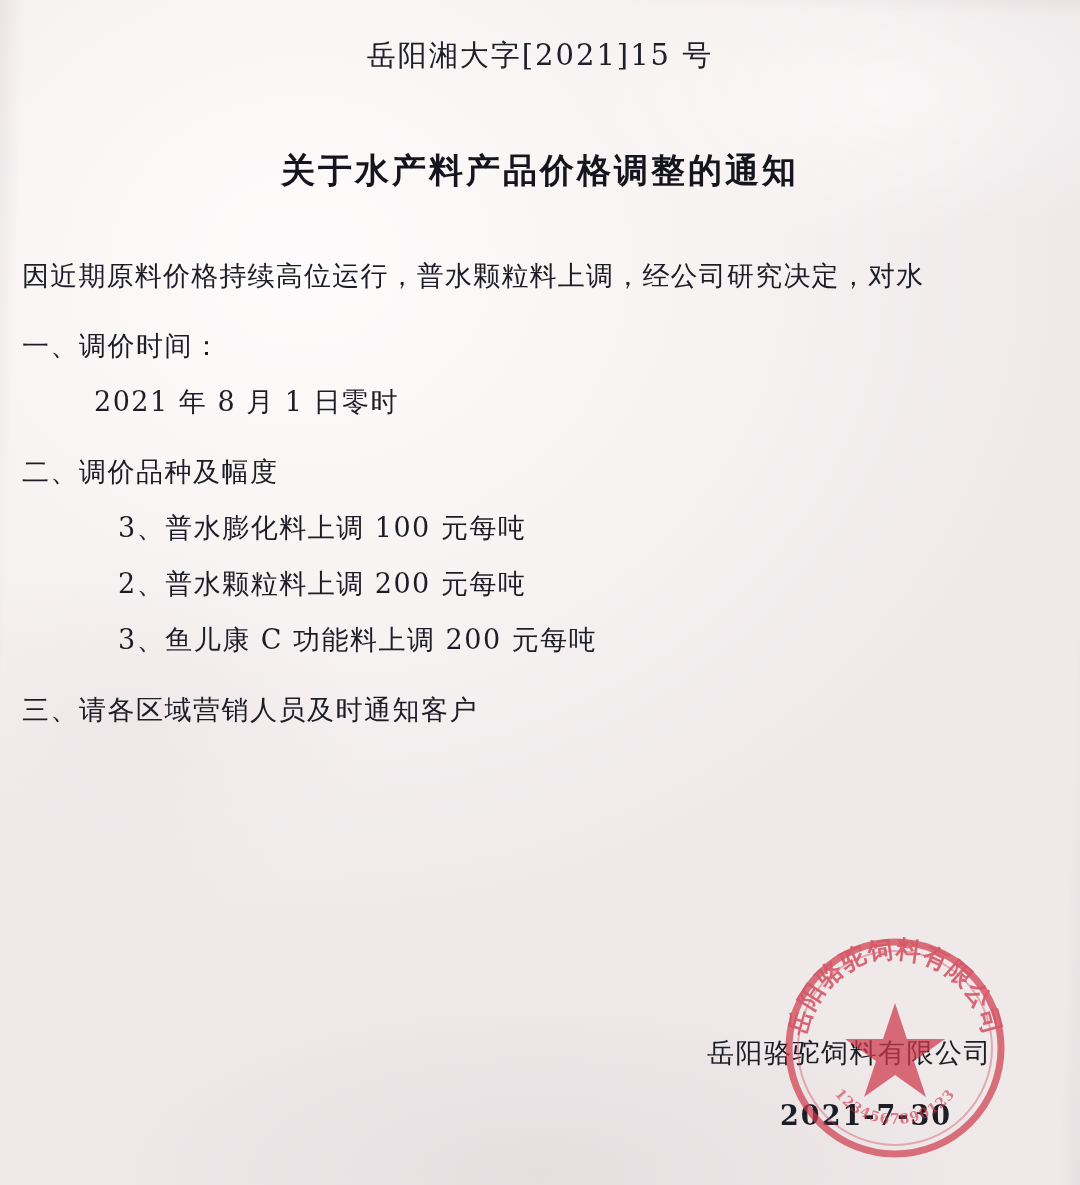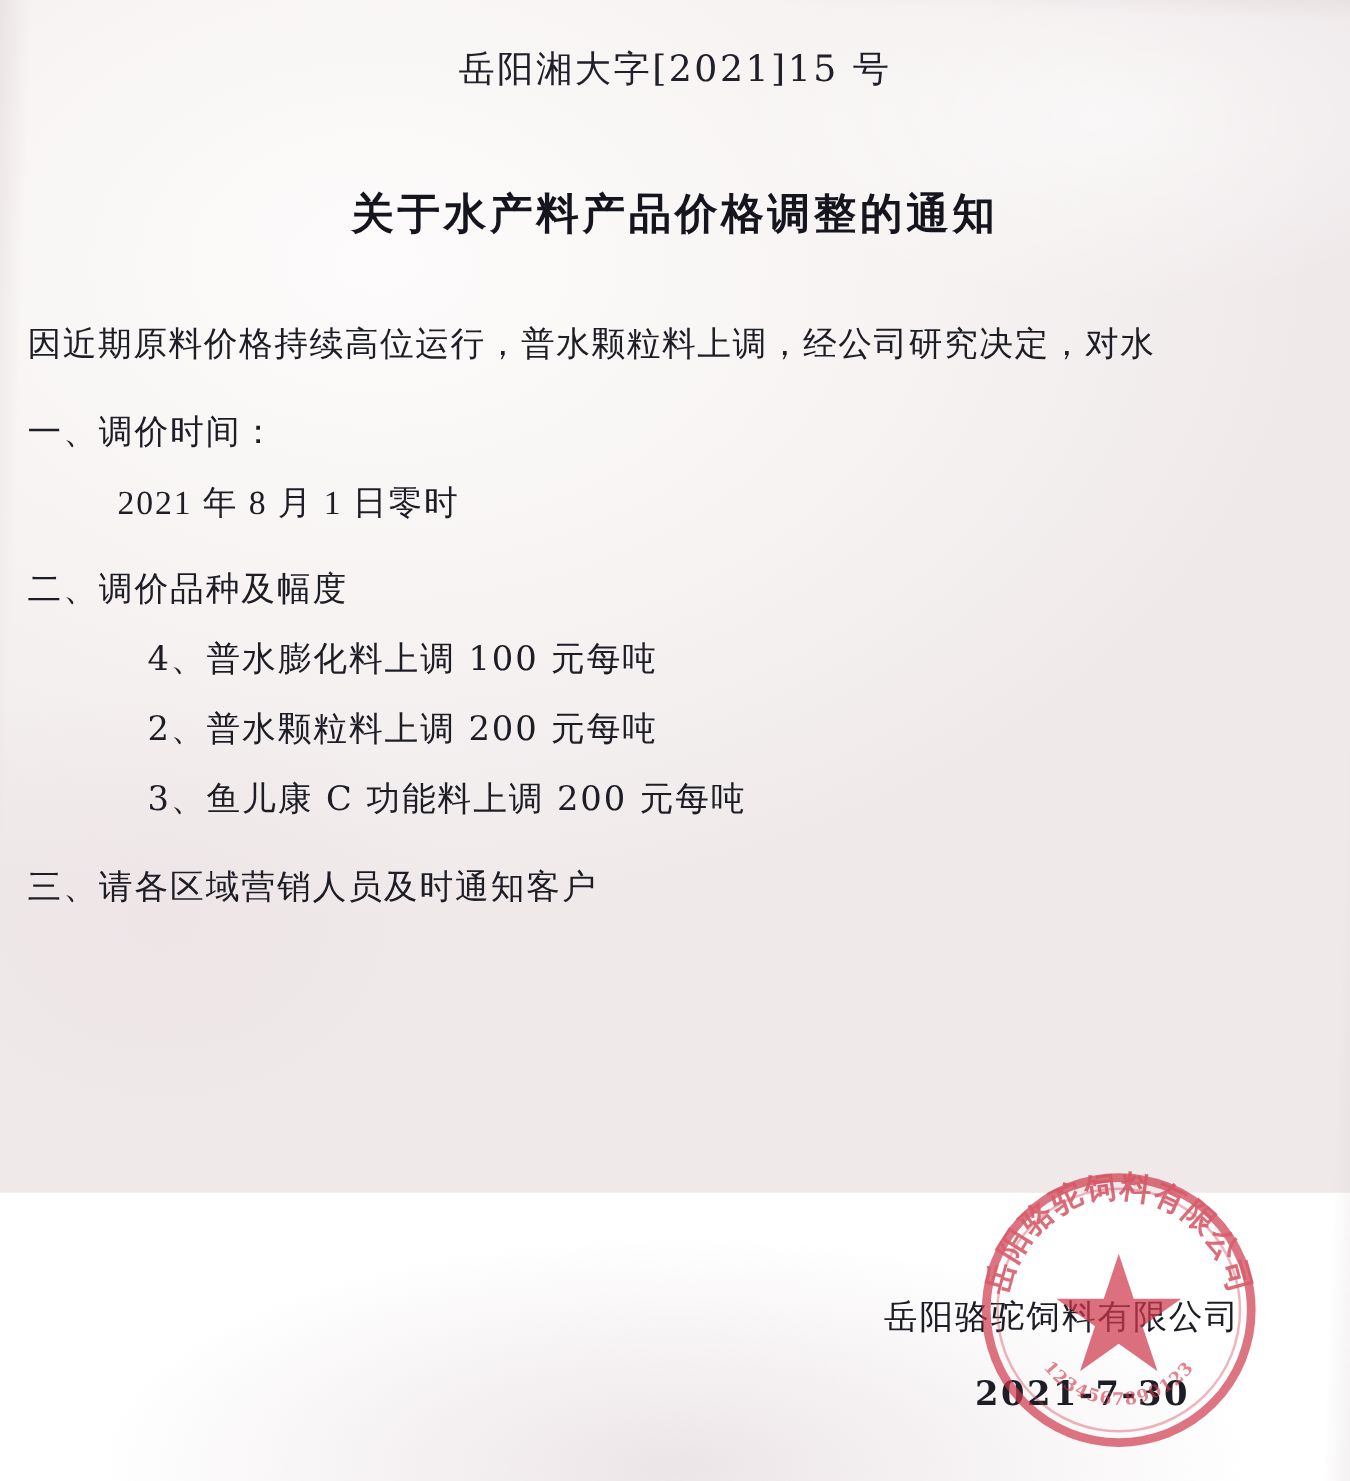--- a/index.html
+++ b/index.html
@@ -11,21 +11,21 @@
     width: 1080px;
     height: 1185px;
     overflow: hidden;
     font-family: "DejaVu Serif", "Liberation Serif", serif;
   }
 
   
   #document-sheet {
     position: relative;
     width: 1080px;
-    height: 954px;
+    height: 1185px;
     background:
       radial-gradient(ellipse 70% 55% at 28% 22%, #fdfbfb 0%, #f7f3f3 55%, #efe9ea 100%),
       linear-gradient(170deg, #f8f5f5 0%, #f3eeef 40%, #efe9ea 72%, #eae3e5 100%);
     color: #1d1d22;
     box-sizing: border-box;
     padding: 0;
     filter: saturate(0.96);
   }
 
   
@@ -80,21 +80,21 @@
   .line {
     font-size: 27px;
     line-height: 56px;
     letter-spacing: 1.5px;
     color: #1d1d26;
     white-space: nowrap;
   }
   .line.wide {
     letter-spacing: 1.2px;
   }
-  .indent-1 { padding-left: 72px; font-family: Liberation Serif, serif; }
+  .indent-1 { padding-left: 72px; }
   .indent-2 { padding-left: 96px; }
   .gap-top  { margin-top: 14px; }
 
   
   .signature {
     position: absolute;
     right: 88px;
     top: 1035px;
     font-size: 27px;
     letter-spacing: 1.5px;
@@ -146,21 +146,21 @@
 
     <div class="line wide">因近期原料价格持续高位运行，普水颗粒料上调，经公司研究决定，对水</div>
 
 
     <div class="line gap-top">一、调价时间：</div>
 
     <div class="line indent-1">2021 年 8 月 1 日零时</div>
 
     <div class="line gap-top">二、调价品种及幅度</div>
 
-    <div class="line indent-2">4、普水膨化料上调 100 元每吨</div>
+    <div class="line indent-2">3、普水膨化料上调 100 元每吨</div>
 
     <div class="line indent-2">2、普水颗粒料上调 200 元每吨</div>
 
     <div class="line indent-2">3、鱼儿康 C 功能料上调 200 元每吨</div>
 
     <div class="line gap-top">三、请各区域营销人员及时通知客户</div>
   </div>
 
   <div class="signature">岳阳骆驼饲料有限公司</div>
 

